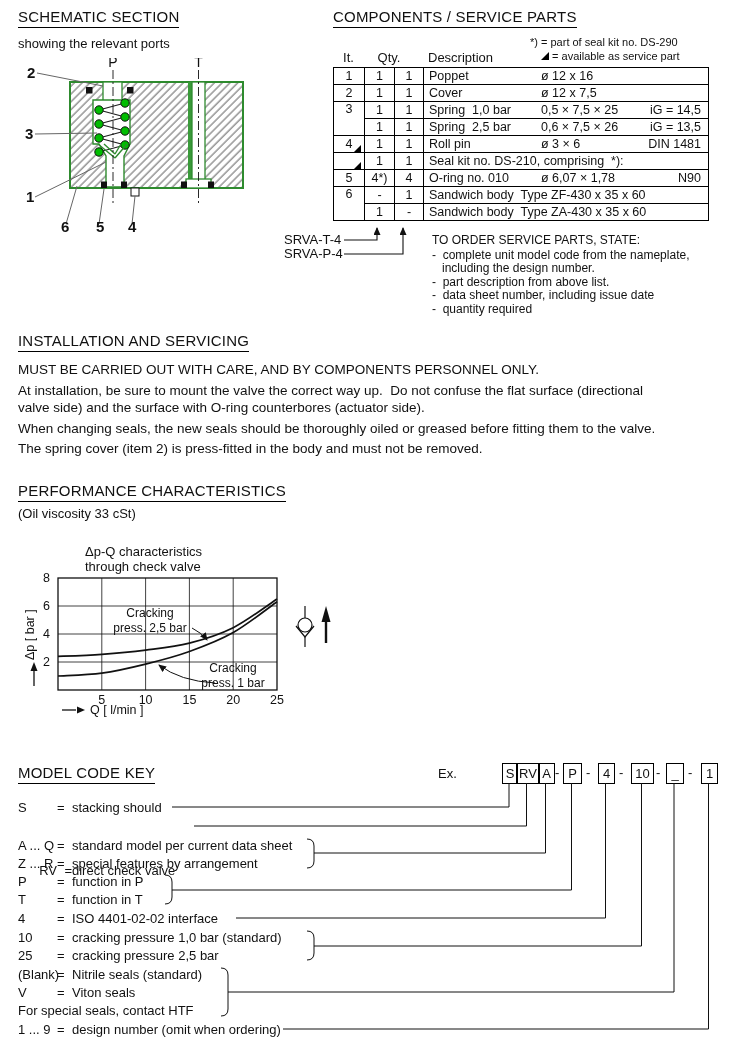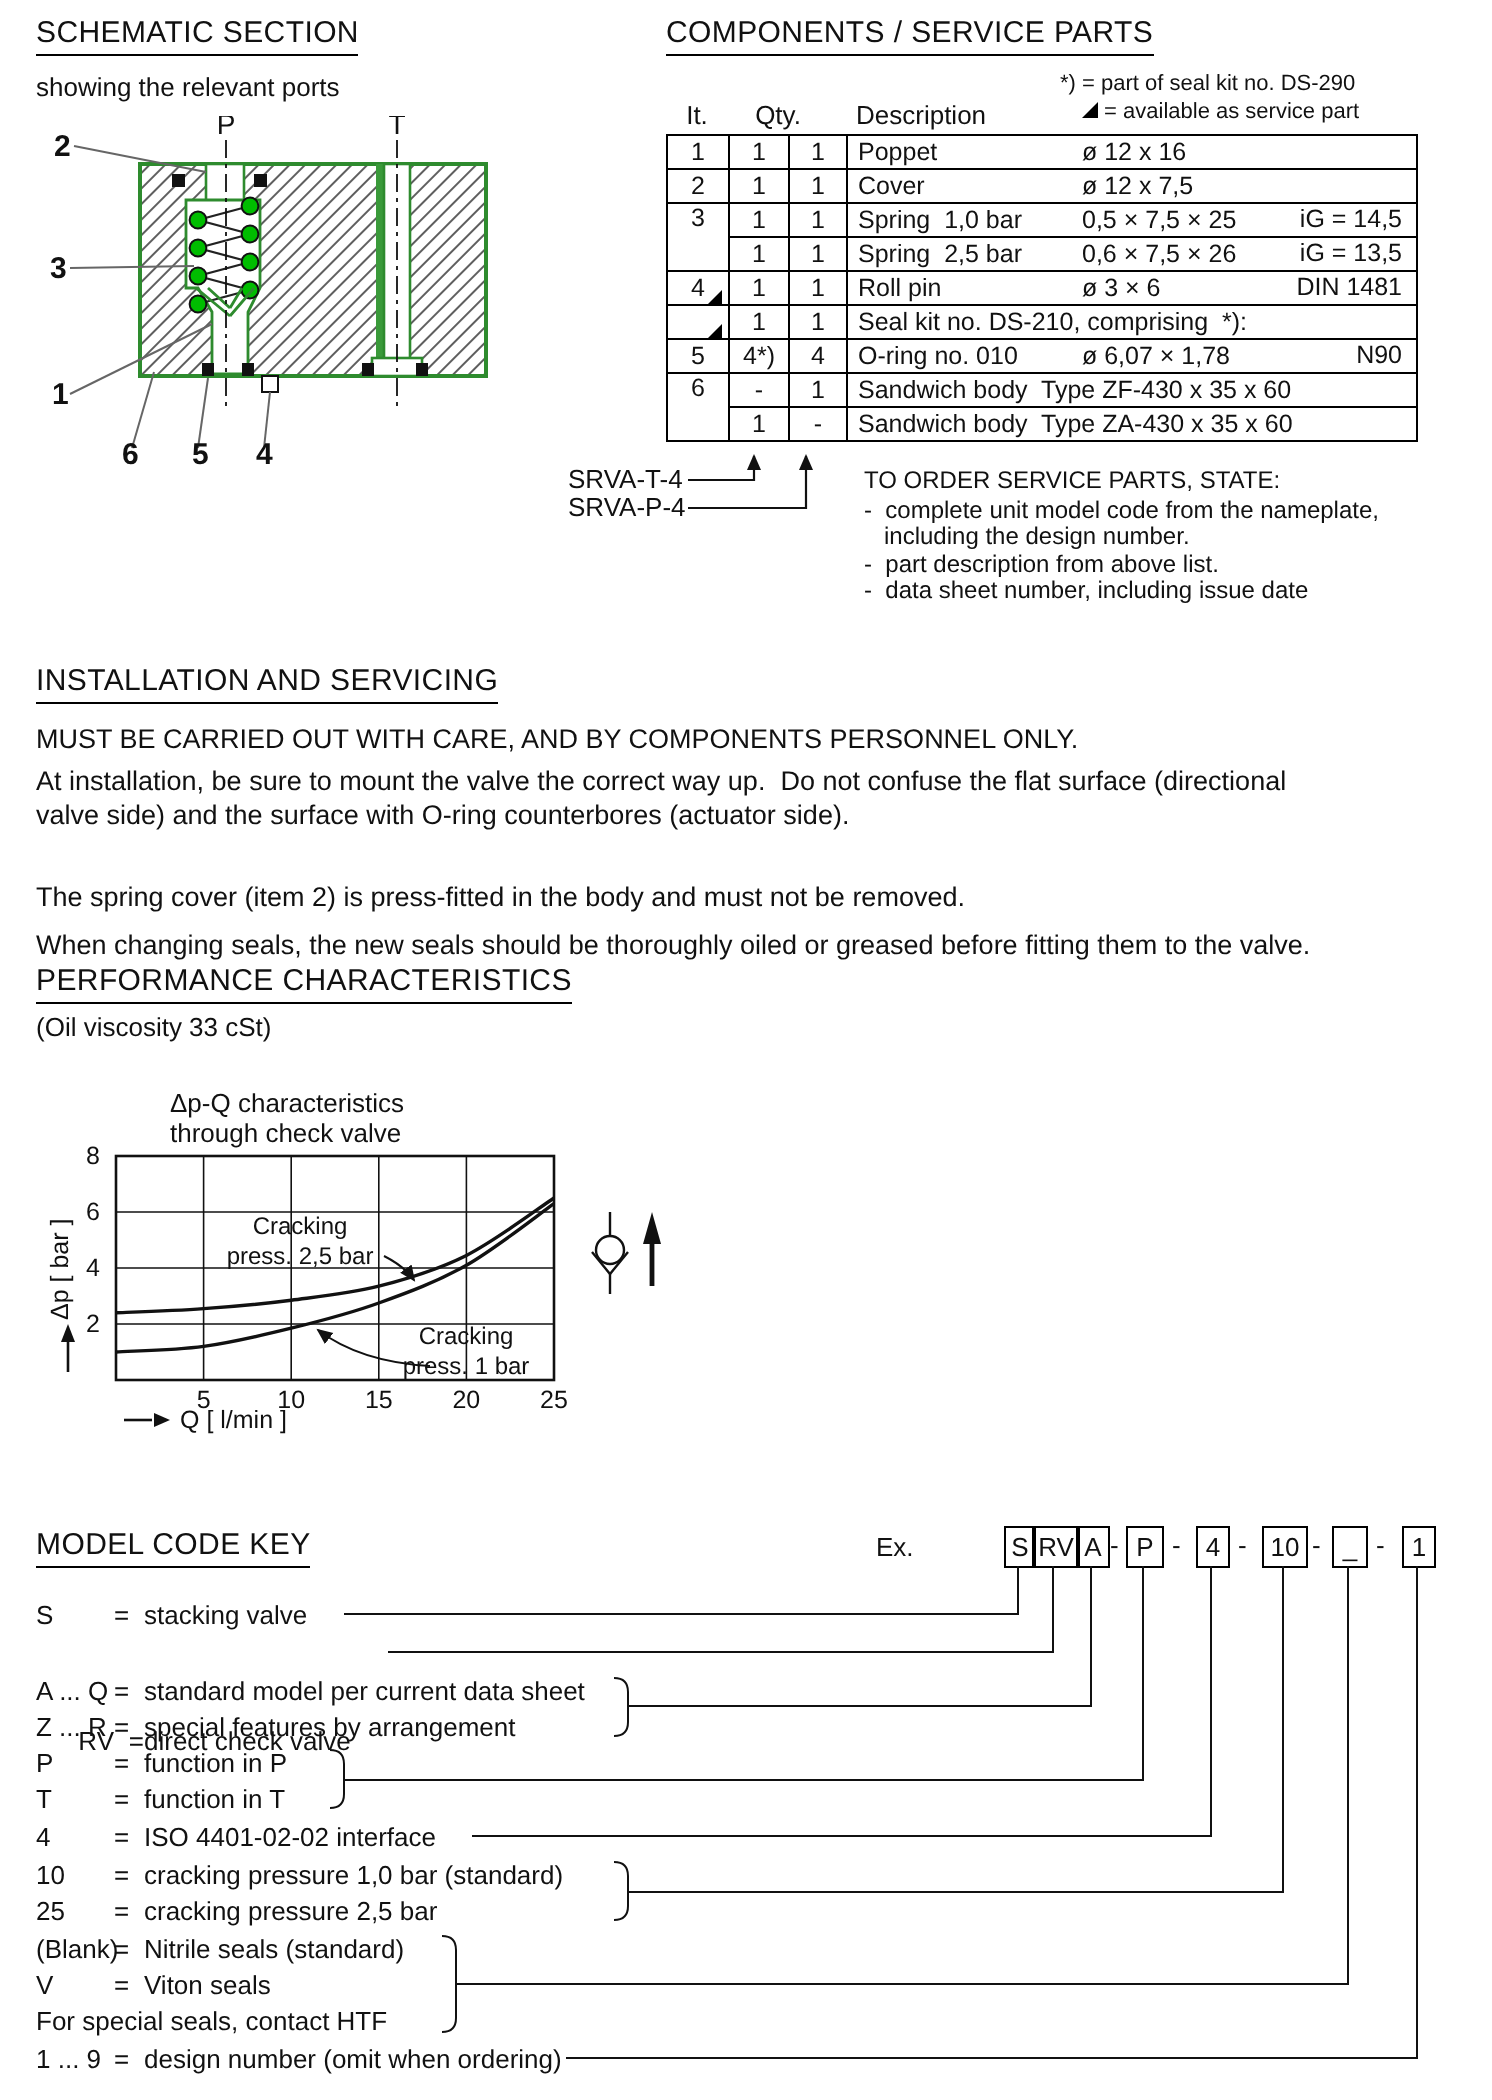--- a/index.html
+++ b/index.html
@@ -201,29 +201,30 @@
     <path d="M64,18 H97 V6" fill="none" stroke="#111" stroke-width="1.1" marker-end="url(#ah2)"></path>
     <path d="M64,32 H123 V6" fill="none" stroke="#111" stroke-width="1.1" marker-end="url(#ah2)"></path>
   </svg>
 
   <div class="abs orderline" style="left:432px;top:234px;">TO ORDER SERVICE PARTS, STATE:</div>
   <div class="abs" style="left:432px;top:249px;">
     <div class="orderline">-  complete unit model code from the nameplate,</div>
     <div class="orderline" style="padding-left:10px;">including the design number.</div>
     <div class="orderline">-  part description from above list.</div>
     <div class="orderline">-  data sheet number, including issue date</div>
+    <div class="orderline">-  quantity required</div>
   </div>
 
   <div class="abs" style="left:18px;top:332px;">
     <span class="h">INSTALLATION AND SERVICING</span>
   </div>
   <div class="abs inst" style="left:18px;top:362px;">MUST BE CARRIED OUT WITH CARE, AND BY COMPONENTS PERSONNEL ONLY.</div>
   <div class="abs inst" style="left:18px;top:383px;">At installation, be sure to mount the valve the correct way up.  Do not confuse the flat surface (directional</div>
   <div class="abs inst" style="left:18px;top:400px;">valve side) and the surface with O-ring counterbores (actuator side).</div>
-  <div class="abs inst" style="left:18px;top:421px;margin-top:44px;">When changing seals, the new seals should be thoroughly oiled or greased before fitting them to the valve.</div>
+  <div class="abs inst" style="left:18px;top:421px;">When changing seals, the new seals should be thoroughly oiled or greased before fitting them to the valve.</div>
   <div class="abs inst" style="left:18px;top:441px;">The spring cover (item 2) is press-fitted in the body and must not be removed.</div>
 
   <div class="abs" style="left:18px;top:482px;">
     <span class="h">PERFORMANCE CHARACTERISTICS</span>
   </div>
   <div class="abs sub" style="left:18px;top:506px;">(Oil viscosity 33 cSt)</div>
 
   <svg class="abs" style="left:20px;top:540px;" width="340" height="192" viewBox="0 0 340 192">
     <defs>
       <marker id="ah1" markerWidth="9" markerHeight="8" refX="7" refY="3.5" orient="auto" markerUnits="userSpaceOnUse">
@@ -301,21 +302,21 @@
   <div class="mbox" style="left:563px;width:17px;">P</div>
   <div class="mdash" style="left:586px;">-</div>
   <div class="mbox" style="left:598px;width:15px;">4</div>
   <div class="mdash" style="left:619px;">-</div>
   <div class="mbox" style="left:631px;width:21px;">10</div>
   <div class="mdash" style="left:656px;">-</div>
   <div class="mbox" style="left:666px;width:16px;">_</div>
   <div class="mdash" style="left:688px;">-</div>
   <div class="mbox" style="left:701px;width:15px;">1</div>
 
-  <div class="mcrow" style="top:800px;"><span class="mcc">S</span><span class="mce">=</span><span class="mct">stacking valve</span><span class="mcb"></span><span class="mct"></span></div>
+  <div class="mcrow" style="top:800px;"><span class="mcc">S</span><span class="mce">=</span><span class="mct">stacking should</span><span class="mcb"></span><span class="mct"></span></div>
   <div class="mcrow" style="top:863px;text-align:right;"><span class="mcc">RV</span><span class="mce">=</span><span class="mct">direct check valve</span><span class="mcb"></span><span class="mct"></span></div>
   <div class="mcrow" style="top:838px;"><span class="mcc">A ... Q</span><span class="mce">=</span><span class="mct"></span><span class="mcb">standard</span><span class="mct"> model per current data sheet</span></div>
   <div class="mcrow" style="top:856px;"><span class="mcc">Z ... R</span><span class="mce">=</span><span class="mct">special features by arrangement</span><span class="mcb"></span><span class="mct"></span></div>
   <div class="mcrow" style="top:874px;"><span class="mcc">P</span><span class="mce">=</span><span class="mct">function in P</span><span class="mcb"></span><span class="mct"></span></div>
   <div class="mcrow" style="top:892px;"><span class="mcc">T</span><span class="mce">=</span><span class="mct">function in T</span><span class="mcb"></span><span class="mct"></span></div>
   <div class="mcrow" style="top:911px;"><span class="mcc">4</span><span class="mce">=</span><span class="mct">ISO 4401-02-02 interface</span><span class="mcb"></span><span class="mct"></span></div>
   <div class="mcrow" style="top:930px;"><span class="mcc">10</span><span class="mce">=</span><span class="mct">cracking pressure 1,0 bar </span><span class="mcb">(standard)</span><span class="mct"></span></div>
   <div class="mcrow" style="top:948px;"><span class="mcc">25</span><span class="mce">=</span><span class="mct">cracking pressure 2,5 bar</span><span class="mcb"></span><span class="mct"></span></div>
   <div class="mcrow" style="top:967px;"><span class="mcc">(Blank)</span><span class="mce">=</span><span class="mct">Nitrile seals </span><span class="mcb">(standard)</span><span class="mct"></span></div>
   <div class="mcrow" style="top:985px;"><span class="mcc">V</span><span class="mce">=</span><span class="mct">Viton seals</span><span class="mcb"></span><span class="mct"></span></div>

